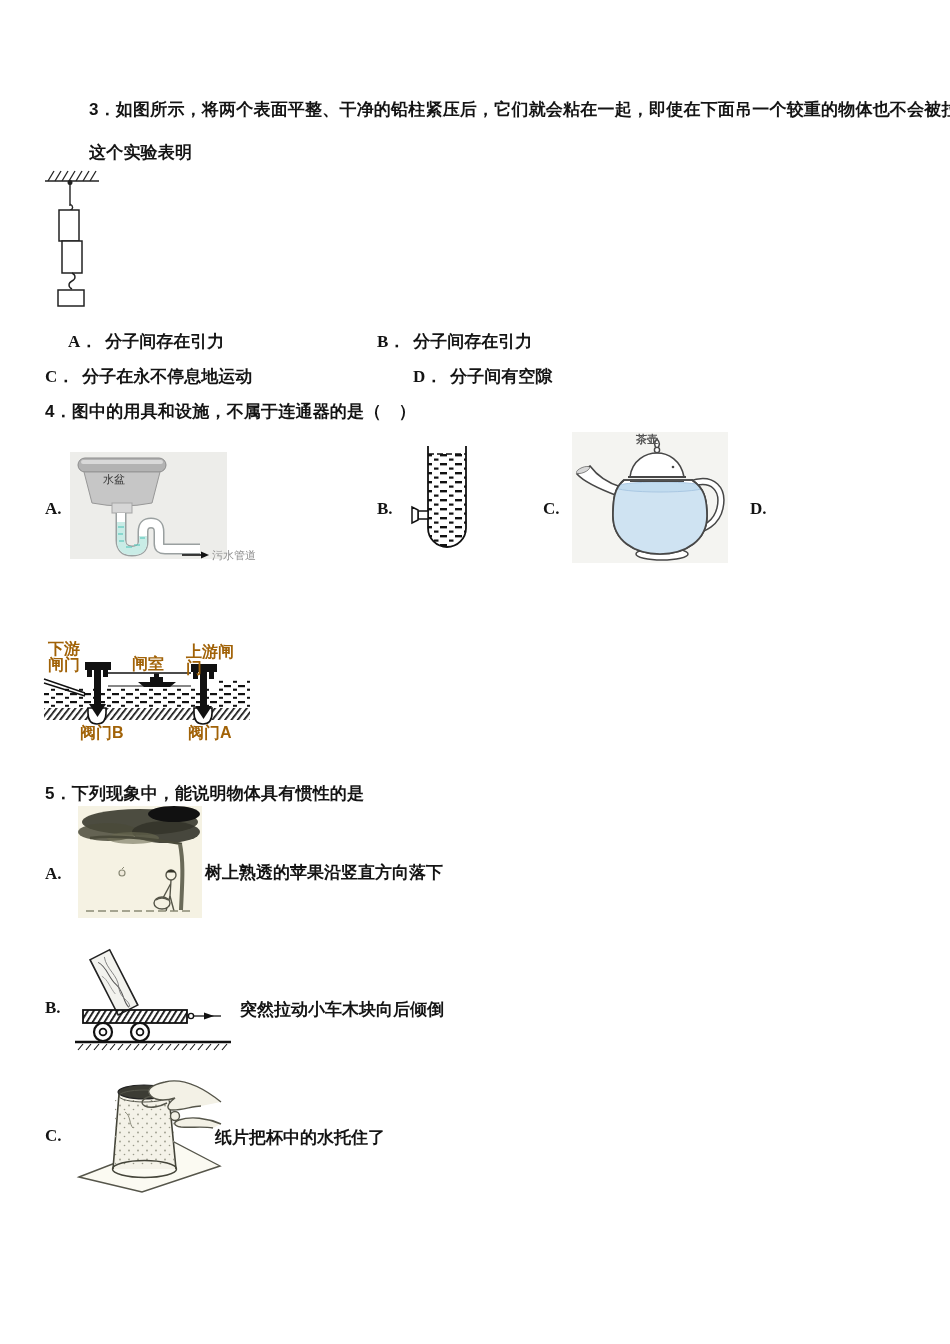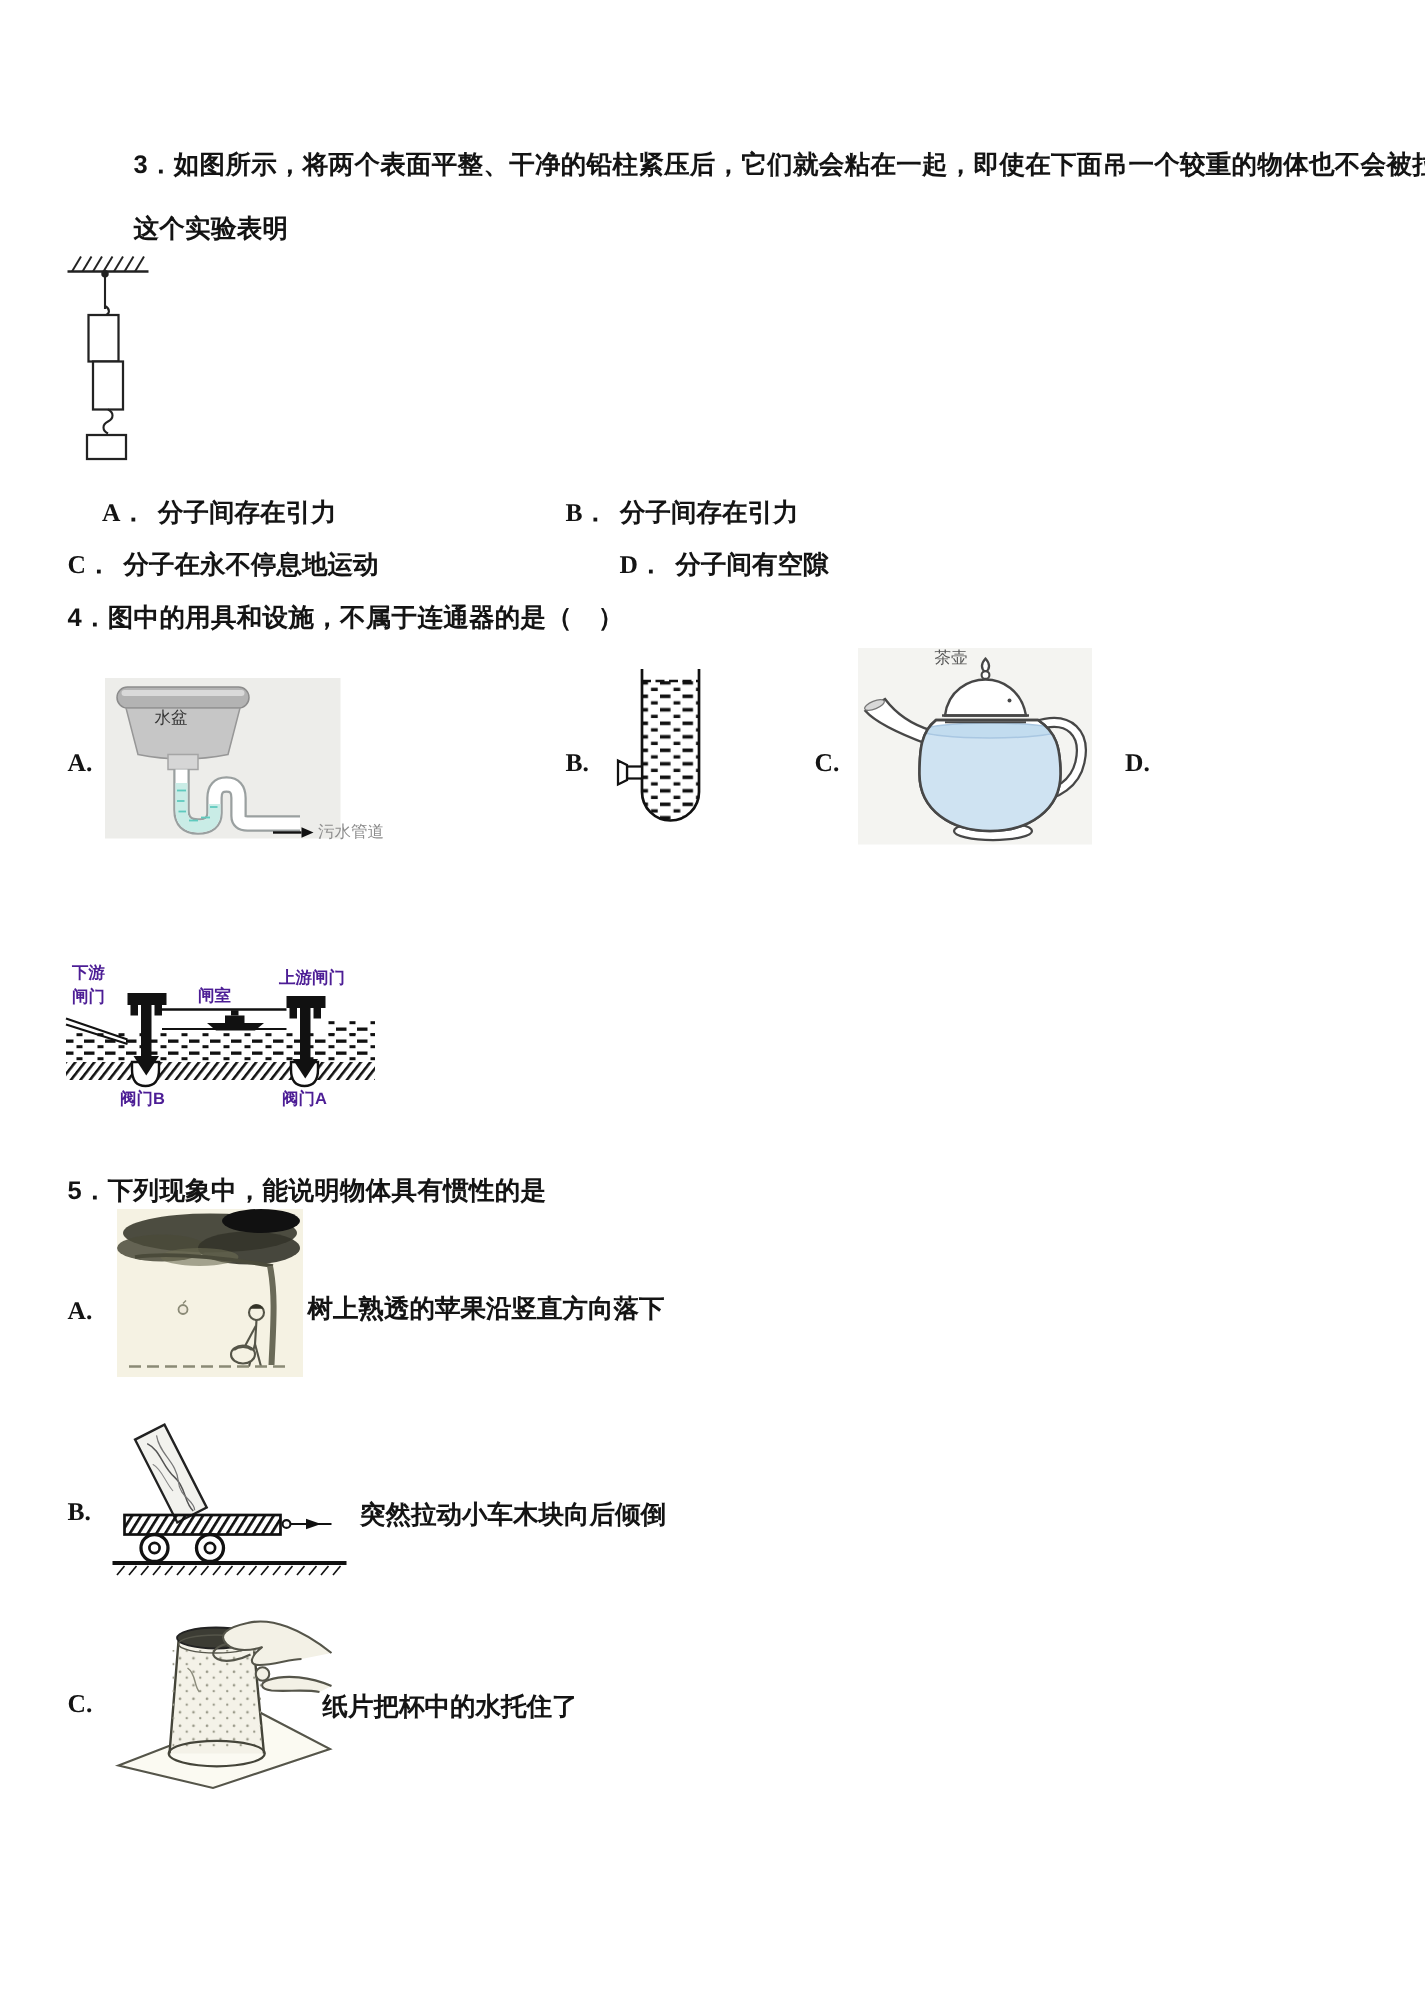--- a/index.html
+++ b/index.html
@@ -3,21 +3,21 @@
 <meta charset="utf-8">
 <style>
   html,body { margin:0; padding:0; background:#ffffff; }
   body { width:950px; height:1344px; position:relative; overflow:hidden;
          font-family:"Liberation Sans", sans-serif; color:#141414; }
   .abs { position:absolute; }
   .qtext { font-size:17px; font-weight:600; line-height:43px; letter-spacing:0.2px; }
   .opt { font-size:17px; font-weight:600; white-space:nowrap; }
   .opt-label { font-family:"Liberation Serif", serif; font-weight:700; margin-right:8px; }
   .fig-label { font-size:11px; color:#333; font-weight:500; line-height:13px; }
-  .lock-label { font-size:11px; font-weight:600; color:#4c1d95; line-height:16px; }
+  .lock-label { font-size:16px; font-weight:600; color:#a16207; line-height:16px; }
   .caption { font-size:17px; font-weight:600; white-space:nowrap; }
   .big-label { font-family:"Liberation Serif", serif; font-weight:700; font-size:17px; }
   svg { display:block; }
 </style>
 </head>
 <body>
 
 <div class="abs qtext" style="left:45px; top:88px; width:905px;margin-left:44px;">3．如图所示，将两个表面平整、干净的铅柱紧压后，它们就会粘在一起，即使在下面吊一个较重的物体也不会被拉开，这个实验表明</div>
 
 <svg class="abs" style="left:40px; top:168px;" width="66" height="142" viewBox="0 0 66 142">
@@ -140,21 +140,21 @@
   <path d="M52,48 C42,56 41,68 41,84 C41,108 62,122 88,122 C114,122 135,108 135,84 C135,66 132,56 120,48 Z" fill="none" stroke="#474747" stroke-width="1.7"></path>
   <g>
     <path d="M58,45 C60,28 74,21 85,21 C96,21 109,28 112,45 Z" fill="#ffffff" stroke="#474747" stroke-width="1.6"></path>
     <path d="M85,7 C88,10.5 88.5,13.5 85,16.5 C81.5,13.5 82,10.5 85,7 Z" fill="#ffffff" stroke="#474747" stroke-width="1.4"></path>
     <circle cx="85" cy="18" r="2.6" fill="#ffffff" stroke="#474747" stroke-width="1.4"></circle>
     <circle cx="101" cy="35" r="1.3" fill="#474747"></circle>
     <line x1="56" y1="45" x2="114" y2="45" stroke="#474747" stroke-width="1.8"></line>
     <line x1="58" y1="49.5" x2="112" y2="49.5" stroke="#474747" stroke-width="1.2"></line>
   </g>
 </svg>
-<div class="abs fig-label" style="left:623px; top:433px; color:#555;">茶壶</div>
+<div class="abs fig-label" style="left:636px; top:433px; color:#555;font-weight:bold;">茶壶</div>
 
 <svg class="abs" style="left:42px; top:636px;" width="210" height="112" viewBox="0 0 210 112">
   <defs>
     <pattern id="lockDash" width="14" height="8" patternUnits="userSpaceOnUse">
       <rect x="0" y="1" width="7" height="2.2" fill="#111"></rect>
       <rect x="9" y="4.8" width="4" height="2" fill="#111"></rect>
     </pattern>
     <pattern id="lockHatch" width="5" height="12" patternUnits="userSpaceOnUse" patternTransform="rotate(38)">
       <rect x="0" y="0" width="1.7" height="12" fill="#111"></rect>
     </pattern>

